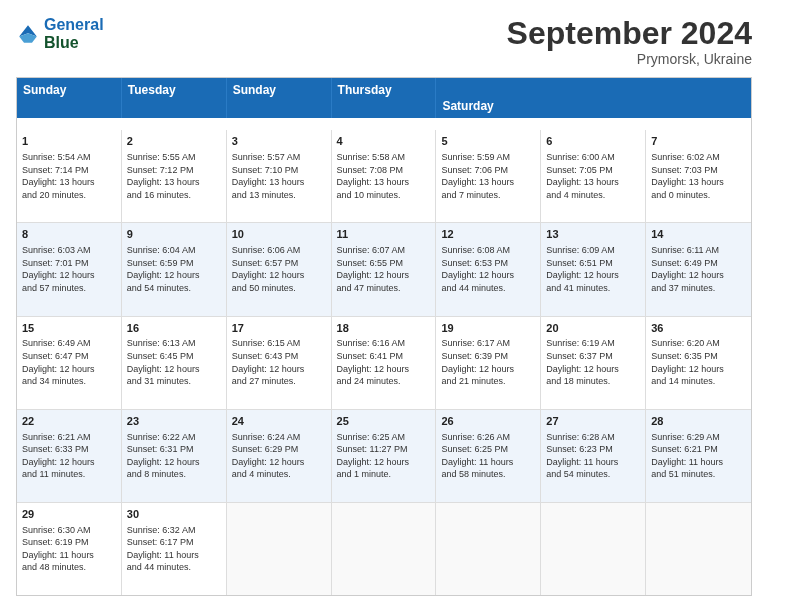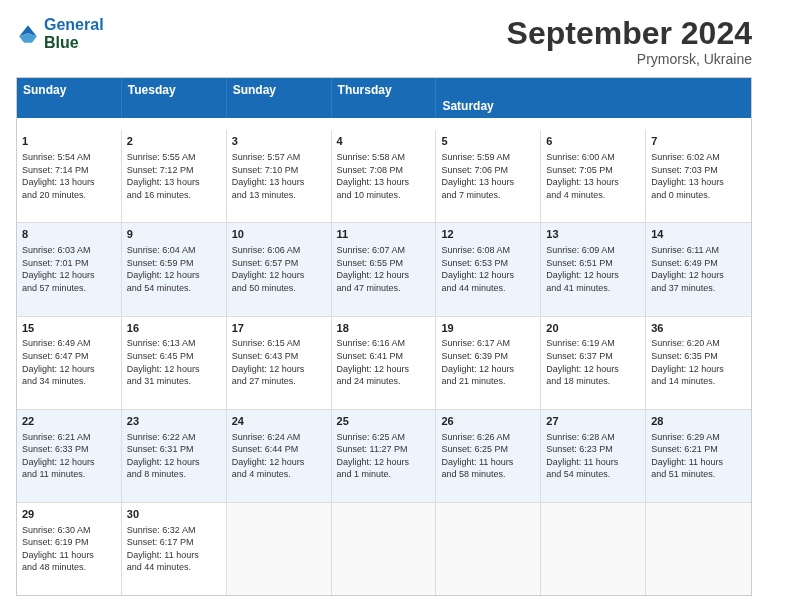--- a/index.html
+++ b/index.html
@@ -307,21 +307,21 @@
           <div class="cal-cell alt-row">
             <span class="day-num">23</span>
             <div class="cell-text">Sunrise: 6:22 AM</div>
             <div class="cell-text">Sunset: 6:31 PM</div>
             <div class="cell-text">Daylight: 12 hours</div>
             <div class="cell-text">and 8 minutes.</div>
           </div>
           <div class="cal-cell alt-row">
             <span class="day-num">24</span>
             <div class="cell-text">Sunrise: 6:24 AM</div>
-            <div class="cell-text">Sunset: 6:44 PM</div>
+            <div class="cell-text">Sunset: 6:29 PM</div>
             <div class="cell-text">Daylight: 12 hours</div>
             <div class="cell-text">and 4 minutes.</div>
           </div>
           <div class="cal-cell alt-row">
             <span class="day-num">25</span>
             <div class="cell-text">Sunrise: 6:25 AM</div>
             <div class="cell-text">Sunset: 11:27 PM</div>
             <div class="cell-text">Daylight: 12 hours</div>
             <div class="cell-text">and 1 minute.</div>
           </div>

